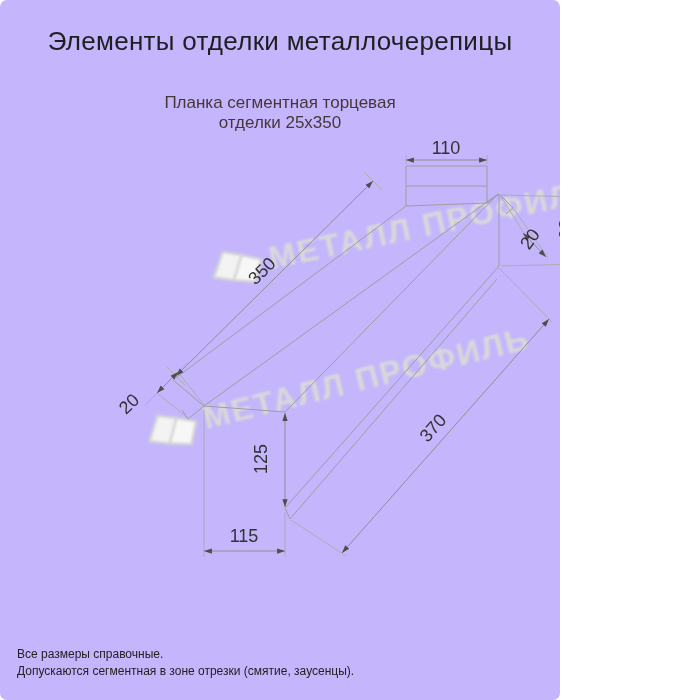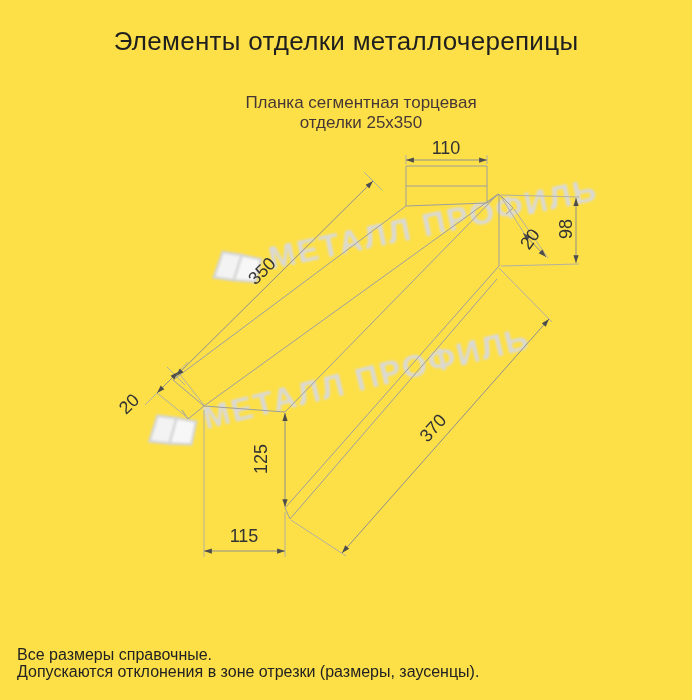--- a/index.html
+++ b/index.html
@@ -1,31 +1,31 @@
 <!DOCTYPE html>
 <html><head>
 <meta charset="utf-8">
 <style>
   html,body{margin:0;padding:0;background:#ffffff;}
   .page{
-    position:relative;width:692px;height:700px;background:#fde047;
-    font-family:"Liberation Sans",sans-serif;overflow:hidden;
+    position:relative;width:560px;height:700px;background:#c4b5fd;
+    font-family:"Liberation Sans",sans-serif;overflow:hidden;border-radius:7px;
   }
   .title{
     position:absolute;top:26px;left:0;width:100%;text-align:center;
     font-size:26px;color:#1f1f1f;letter-spacing:.3px;
   }
   .subtitle{
     position:absolute;top:93px;left:0;width:100%;text-align:center;
-    font-size:17px;line-height:20px;color:#463737;padding-left:15px;
+    font-size:17px;line-height:20px;color:#463737;
   }
   .drawing-svg{position:absolute;left:0;top:0;}
   .footer{
     position:absolute;left:17px;bottom:20px;
-    font-size:16px;line-height:17px;color:#222222;
+    font-size:12px;line-height:17px;color:#222222;
   }
   .wm-text{
     font-weight:bold;font-size:32px;letter-spacing:2px;fill:#d9d9d9;
     font-family:"Liberation Sans",sans-serif;
   }
   .dim-label{
     font-size:18px;fill:#333333;
     font-family:"Liberation Sans",sans-serif;
   }
   .strip-line{stroke:#9e9e9e;stroke-width:1;fill:none;}
@@ -115,16 +115,16 @@
       <text class="dim-label" transform="translate(262,271) rotate(-45)" text-anchor="middle" dominant-baseline="central">350</text>
       <text class="dim-label" transform="translate(129,404) rotate(-44)" text-anchor="middle" dominant-baseline="central">20</text>
       <text class="dim-label" transform="translate(261,459) rotate(-90)" text-anchor="middle" dominant-baseline="central">125</text>
       <text class="dim-label" transform="translate(433,428) rotate(-48)" text-anchor="middle" dominant-baseline="central">370</text>
       <text class="dim-label" transform="translate(244,536)" text-anchor="middle" dominant-baseline="central">115</text>
     </g>
   </svg>
 
   <div class="footer">
     <div>Все размеры справочные.</div>
-    <div>Допускаются отклонения в зоне отрезки (размеры, заусенцы).</div>
+    <div>Допускаются сегментная в зоне отрезки (смятие, заусенцы).</div>
   </div>
 
 </div>
 
 </body></html>

